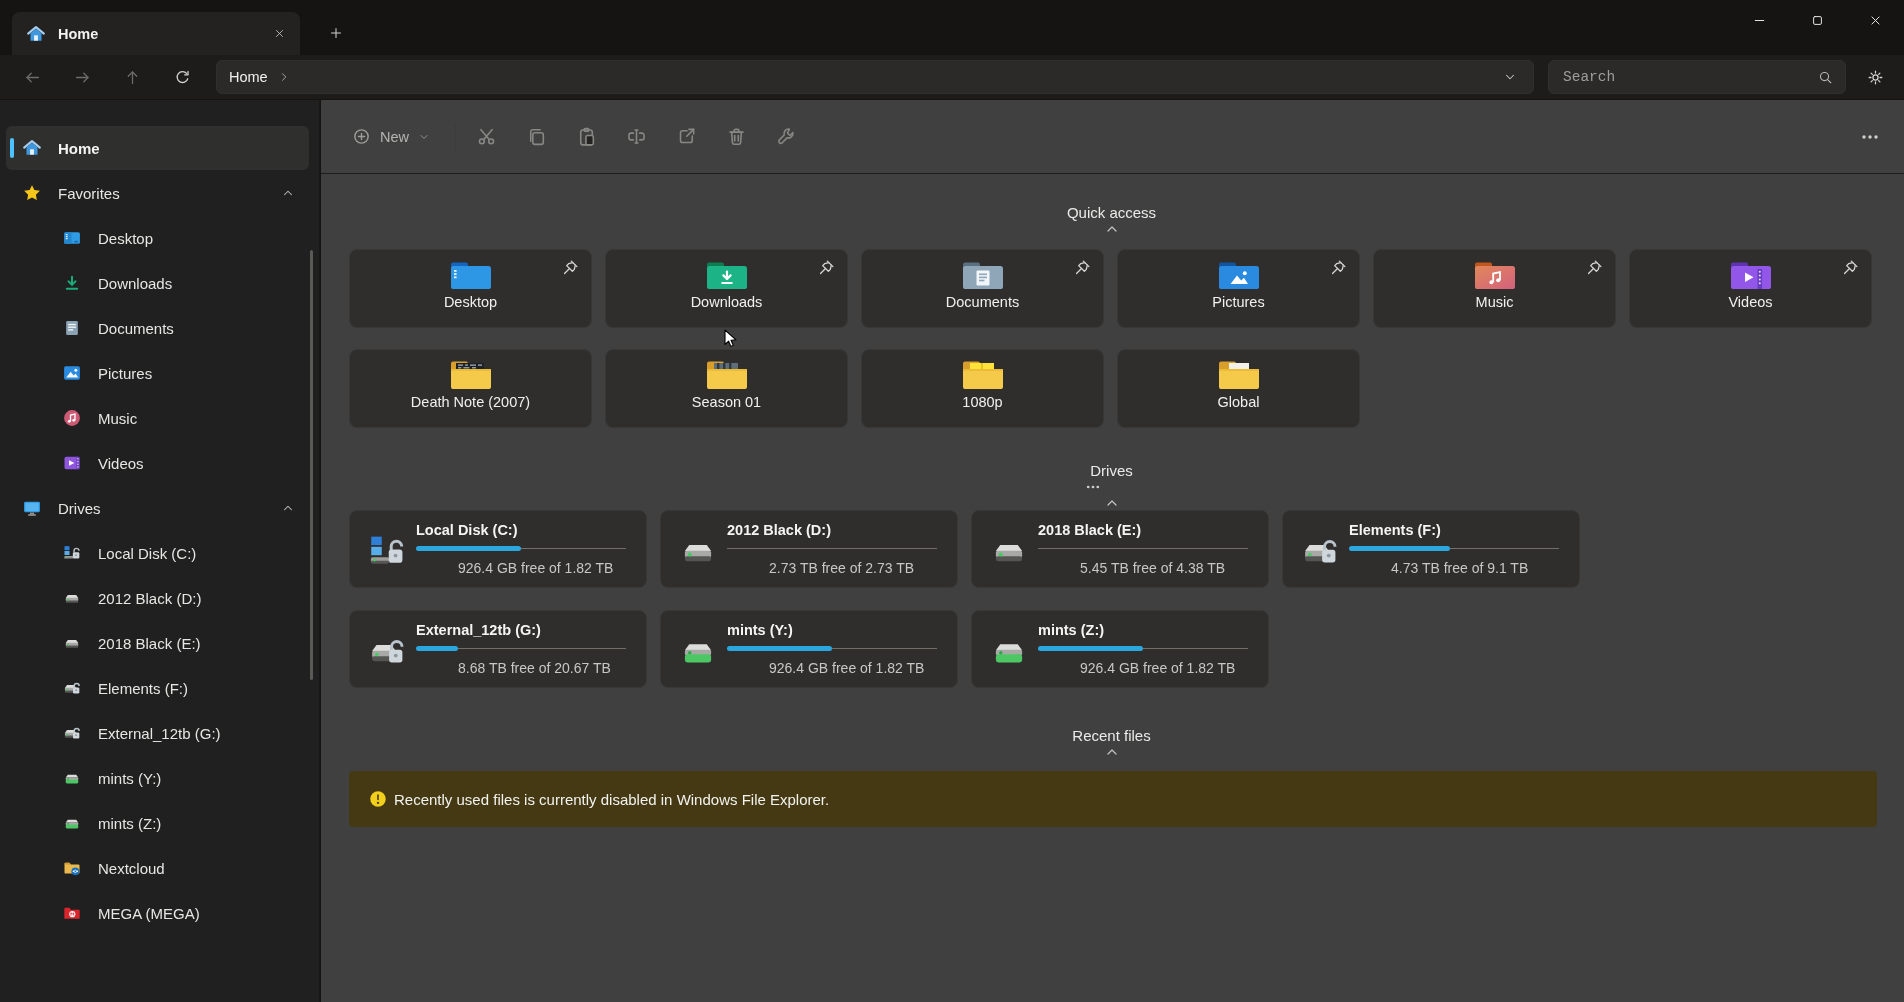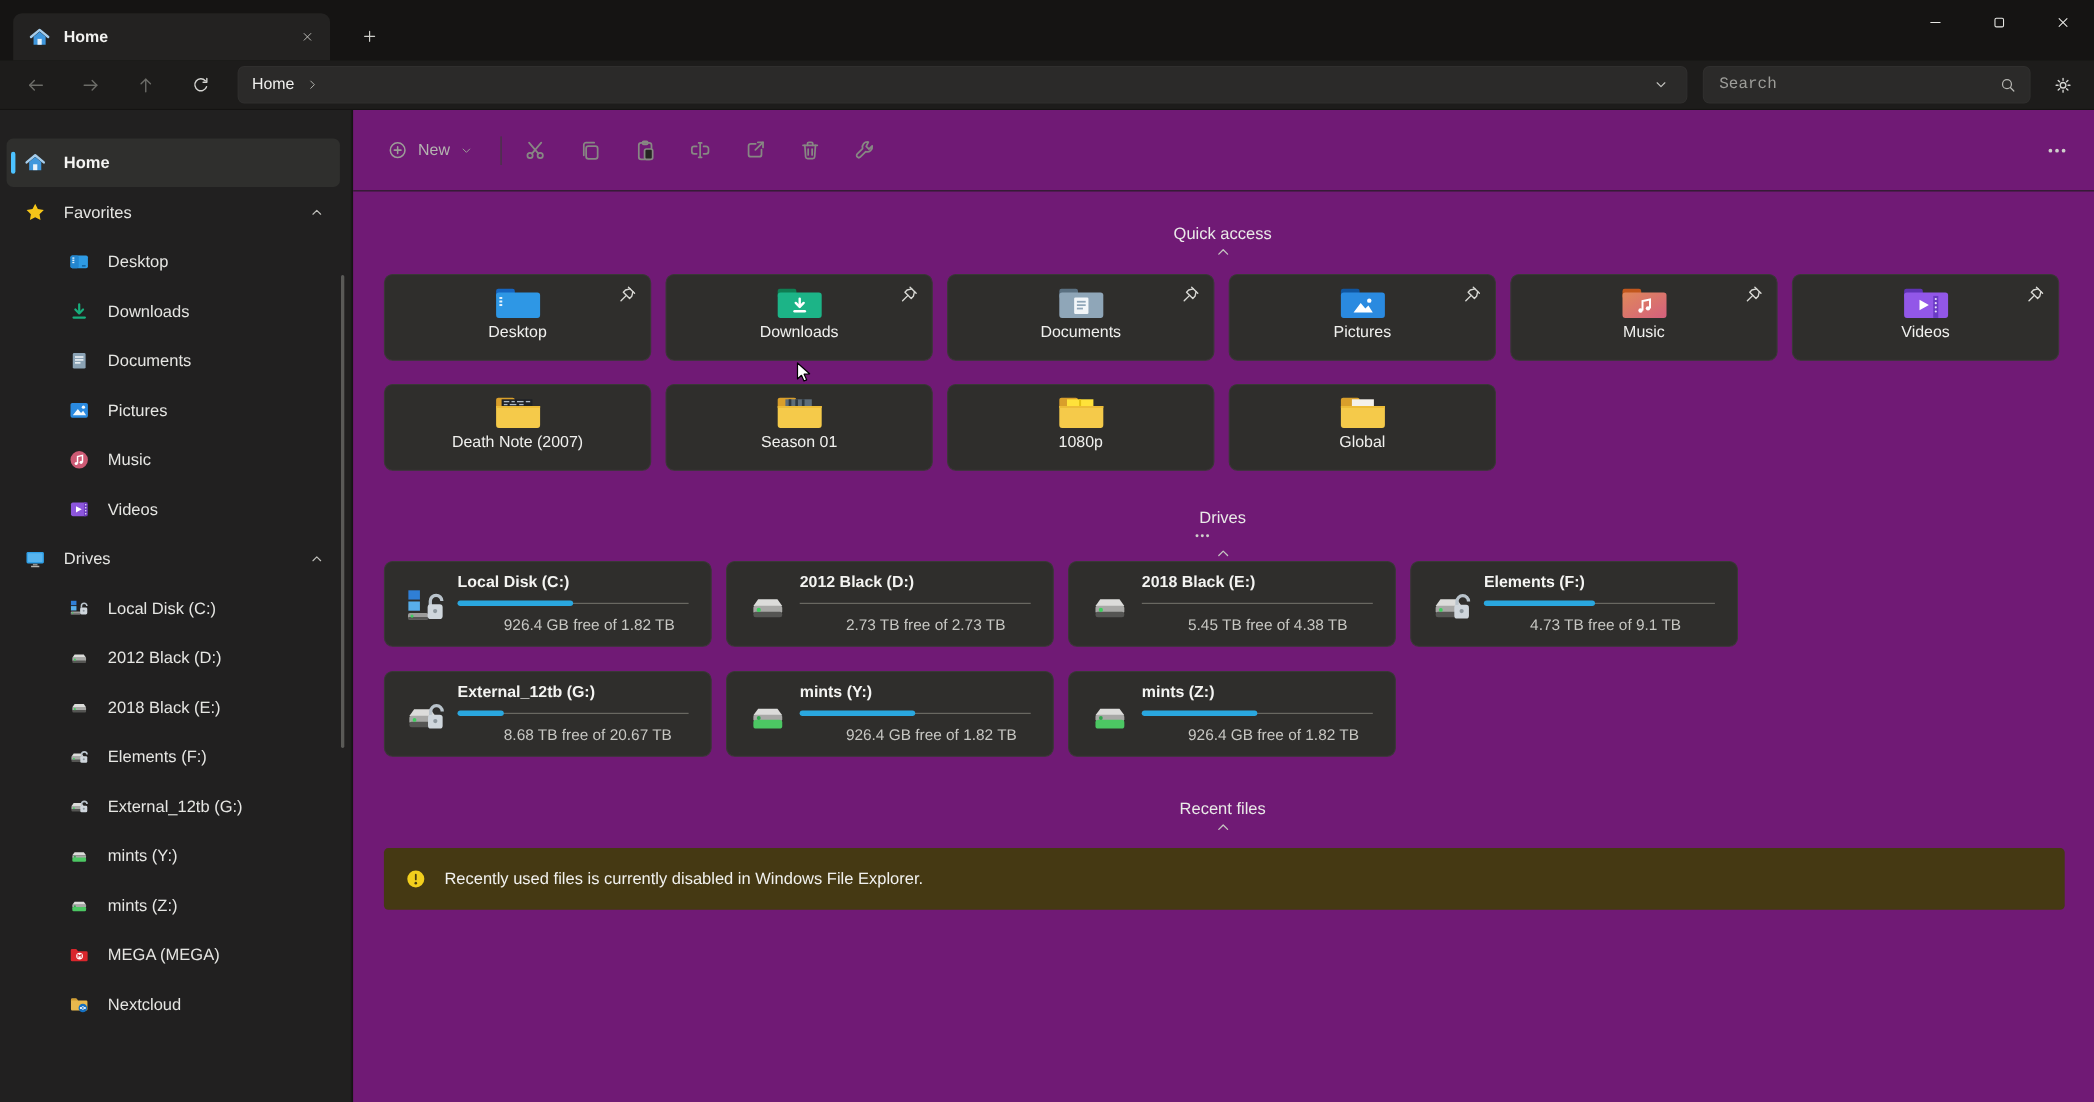--- a/index.html
+++ b/index.html
@@ -58,21 +58,21 @@
   .side-row.selected{background:#2f2f2d;}
   .accent-bar{position:absolute;left:4px;top:12px;width:4px;height:20px;border-radius:2px;
               background:var(--accent,#4cc2ff);}
   .side-icon{width:20px;height:20px;flex:0 0 20px;}
   .side-label{margin-left:16px;font-size:15px;color:#e6e6e3;white-space:nowrap;}
   .selected .side-label{color:#f4f4f2;font-weight:bold;}
   .side-chev{margin-left:auto;margin-right:14px;width:14px;height:14px;color:#bfbfbb;}
   .scrollthumb{position:absolute;right:6px;top:150px;width:3px;height:430px;border-radius:2px;background:#5a5a57;}
 
   
-  .main{position:absolute;left:321px;top:100px;right:0;bottom:0;background:#701a75;overflow:hidden;}
+  .main{position:absolute;left:321px;top:100px;right:0;bottom:0;background:#404040;overflow:hidden;}
   .toolbar{height:74px;display:flex;align-items:center;padding-left:20px;position:relative;
            border-bottom:1px solid #1e1d1c;box-sizing:border-box;}
   .new-btn{display:flex;align-items:center;gap:9px;padding:7px 11px;border-radius:5px;color:#a9a9a5;}
   .new-plus{width:19px;height:19px;color:#9c9c98;}
   .new-label{font-size:14.5px;color:#b4b4b0;}
   .new-chev{width:12px;height:12px;color:#9c9c98;}
   .tb-sep{width:1px;height:26px;background:#3c3c39;margin:0 12px 0 14px;}
   .tb-actions{display:flex;gap:14px;}
   .tb-btn{width:36px;height:34px;display:flex;align-items:center;justify-content:center;
           border-radius:5px;color:#878783;}
@@ -101,21 +101,21 @@
          box-sizing:border-box;display:flex;padding:11px 14px 0 14px;}
   .dicon{width:46px;height:42px;margin-top:8px;flex:0 0 46px;}
   .dinfo{flex:1;padding-left:6px;min-width:0;}
   .dname{font-size:14.5px;font-weight:bold;color:#f4f4f2;white-space:nowrap;}
   .dmeter{position:relative;height:5px;margin-top:8px;margin-right:6px;}
   .dmeter .track{position:absolute;left:0;right:0;top:1.6px;height:1.6px;background:#716f68;}
   .dmeter .fill{position:absolute;left:0;top:0;height:5px;border-radius:3px;background:var(--meter,#2aa7df);}
   .dfree{margin-top:9px;font-size:14px;color:#c7c7c3;white-space:nowrap;margin-left:42px;}
 
   .banner{margin-top:20px;margin-right:27px;height:56px;background:var(--banner,#453913);
-          border-radius:4px;display:flex;align-items:center;padding-left:20px;gap:17px;box-sizing:border-box;}
+          border-radius:4px;display:flex;align-items:center;padding-left:20px;gap:7px;box-sizing:border-box;}
   .banner-icon{width:18px;height:18px;}
   .banner-text{font-size:15px;color:#f2f2ef;}
 
   .cursor{position:absolute;left:721px;top:329px;width:20px;height:20px;z-index:99;pointer-events:none;}
 </style>
 </head>
 <body>
 
 <div class="window">
 
@@ -411,39 +411,39 @@
               <rect x="4.5" y="11.3" width="15" height="3.4" rx="1" fill="#a8a8a6"></rect>
               <rect x="4.5" y="13.9" width="15" height="4.6" rx="1.4" fill="#4cc763"></rect>
               <circle cx="7.3" cy="13" r="1" fill="#2ea84b"></circle>
             </svg>
           </span>
           <span class="side-label">mints (Z:)</span>
         </div>
         <div class="side-row lvl1">
           <span class="icon side-icon">
             <svg viewBox="0 0 24 24">
-              <path d="M2.8 7 q0-1.4 1.4-1.4 h4.6 l2 2.4 h9 q1.4 0 1.4 1.4 v8.2 q0 1.4-1.4 1.4 H4.2 q-1.4 0-1.4-1.4 z" fill="#d9262c"></path>
-              <circle cx="12.4" cy="13.4" r="3.7" fill="#ffffff"></circle>
-              <path d="M10.7 15.2 v-3.5 l1.7 1.5 1.7-1.5 v3.5" stroke="#d9262c" stroke-width="1.1" fill="none"></path>
-            </svg>
-          </span>
-          <span class="side-label">MEGA (MEGA)</span>
-        </div>
-        <div class="side-row lvl1">
-          <span class="icon side-icon">
-            <svg viewBox="0 0 24 24">
               <path d="M3 7 q0-1.4 1.4-1.4 h4.4 l1.9 2.3 h8.9 q1.4 0 1.4 1.4 v8 q0 1.4-1.4 1.4 H4.4 q-1.4 0-1.4-1.4 z" fill="#e9b94d"></path>
               <path d="M3 7 q0-1.4 1.4-1.4 h4.4 l1.9 2.3 h-7.7 z" fill="#cf9c33"></path>
               <circle cx="16" cy="16" r="4.7" fill="#1670c0"></circle>
               <circle cx="13.7" cy="16" r="1" fill="#ffffff"></circle>
               <circle cx="16" cy="16" r="1.5" fill="none" stroke="#ffffff" stroke-width="0.9"></circle>
               <circle cx="18.3" cy="16" r="1" fill="#ffffff"></circle>
             </svg>
           </span>
           <span class="side-label">Nextcloud</span>
+        </div>
+        <div class="side-row lvl1">
+          <span class="icon side-icon">
+            <svg viewBox="0 0 24 24">
+              <path d="M2.8 7 q0-1.4 1.4-1.4 h4.6 l2 2.4 h9 q1.4 0 1.4 1.4 v8.2 q0 1.4-1.4 1.4 H4.2 q-1.4 0-1.4-1.4 z" fill="#d9262c"></path>
+              <circle cx="12.4" cy="13.4" r="3.7" fill="#ffffff"></circle>
+              <path d="M10.7 15.2 v-3.5 l1.7 1.5 1.7-1.5 v3.5" stroke="#d9262c" stroke-width="1.1" fill="none"></path>
+            </svg>
+          </span>
+          <span class="side-label">MEGA (MEGA)</span>
         </div>
       </nav>
     <div class="scrollthumb"></div>
   </aside>
 
   <main class="main">
     <div class="toolbar">
       <div class="new-btn">
         <span class="icon new-plus">
             <svg viewBox="0 0 20 20" fill="none" stroke="currentColor" stroke-width="1.5" stroke-linecap="round" stroke-linejoin="round">

